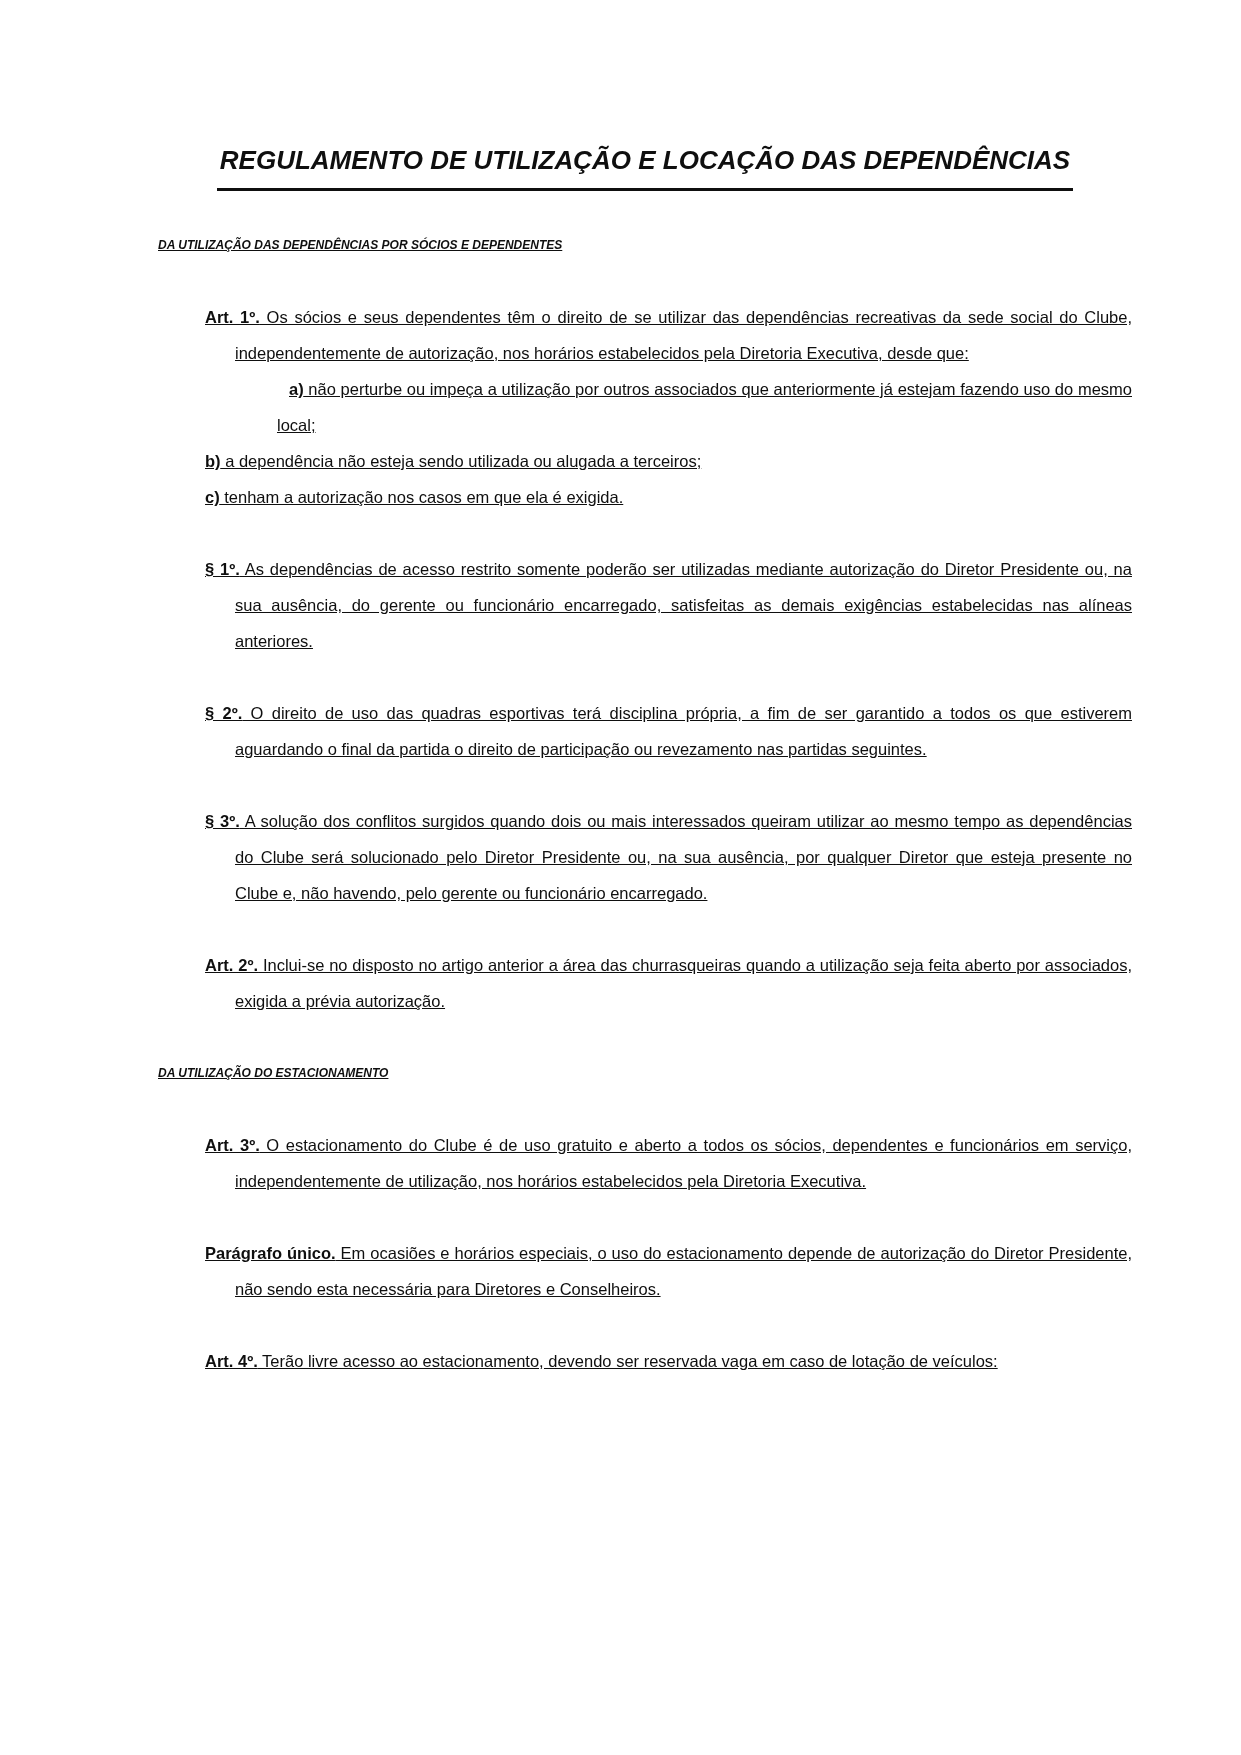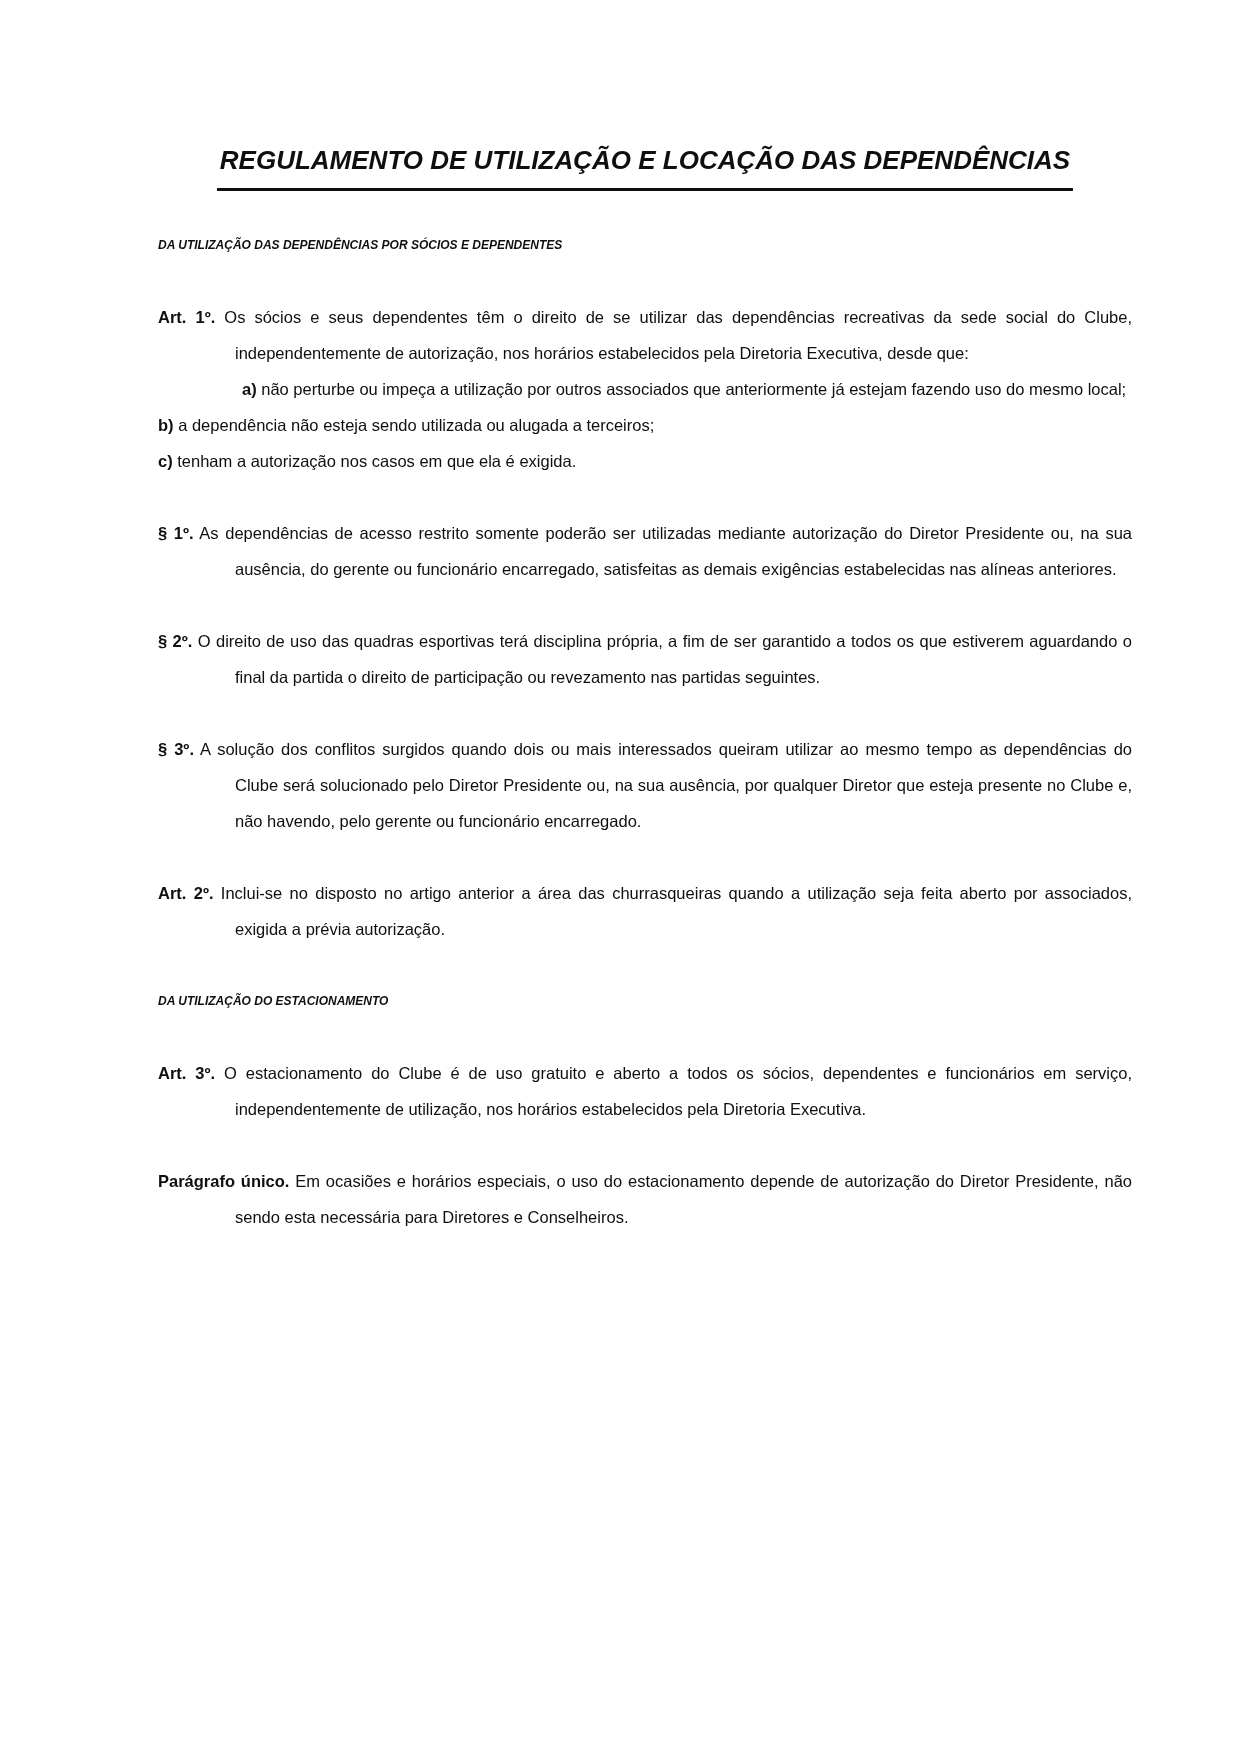--- a/index.html
+++ b/index.html
@@ -11,20 +11,21 @@
     width: 1241px;
     height: 1755px;
     background: #ffffff;
     color: #0f0f0f;
     font-family: "Liberation Sans", sans-serif;
     overflow: hidden;
   }
 
   .content {
     padding: 134px 109px 0 158px; 
+    text-decoration: underline;
   }
 
   
   .title-line {
     font-style: italic;
     font-weight: bold;
     font-size: 26px;
     line-height: 53px;
     text-align: center;
     white-space: nowrap;
@@ -44,21 +45,21 @@
     line-height: 36px;
   }
 
   
   .para {
     margin: 36px 0 0 0;
     font-size: 16.5px;
     line-height: 36px;
     text-align: justify;
   }
-  .para b { font-weight: 700; }
+  .para b { font-weight: 700; margin-left: 47px; }
 
   
   .hang {
     padding-left: 77px;
     text-indent: -77px;
   }
 
   
   .item   { margin-top: 0; }
   .item-a { margin-top: 0; padding-left: 119px; text-indent: -35px; }
@@ -90,15 +91,16 @@
     <p class="para hang"><b>§ 3º.</b><span> A solução dos conflitos surgidos quando dois ou mais interessados queiram utilizar ao mesmo tempo as dependências do Clube será solucionado pelo Diretor Presidente ou, na sua ausência, por qualquer Diretor que esteja presente no Clube e, não havendo, pelo gerente ou funcionário encarregado.</span></p>
 
     <p class="para hang"><b>Art. 2º.</b><span> Inclui-se no disposto no artigo anterior a área das churrasqueiras quando a utilização seja feita aberto por associados, exigida a prévia autorização.</span></p>
 
     <div class="heading">DA UTILIZAÇÃO DO ESTACIONAMENTO</div>
 
     <p class="para hang"><b>Art. 3º.</b><span> O estacionamento do Clube é de uso gratuito e aberto a todos os sócios, dependentes e funcionários em serviço, independentemente de utilização, nos horários estabelecidos pela Diretoria Executiva.</span></p>
 
     <p class="para hang"><b>Parágrafo único.</b><span> Em ocasiões e horários especiais, o uso do estacionamento depende de autorização do Diretor Presidente, não sendo esta necessária para Diretores e Conselheiros.</span></p>
 
+    <p class="para hang"><b>Art. 4º.</b><span> Terão livre acesso ao estacionamento, devendo ser reservada vaga em caso de lotação de veículos:</span></p>
 
   </div>
 </div>
 
 </body></html>

